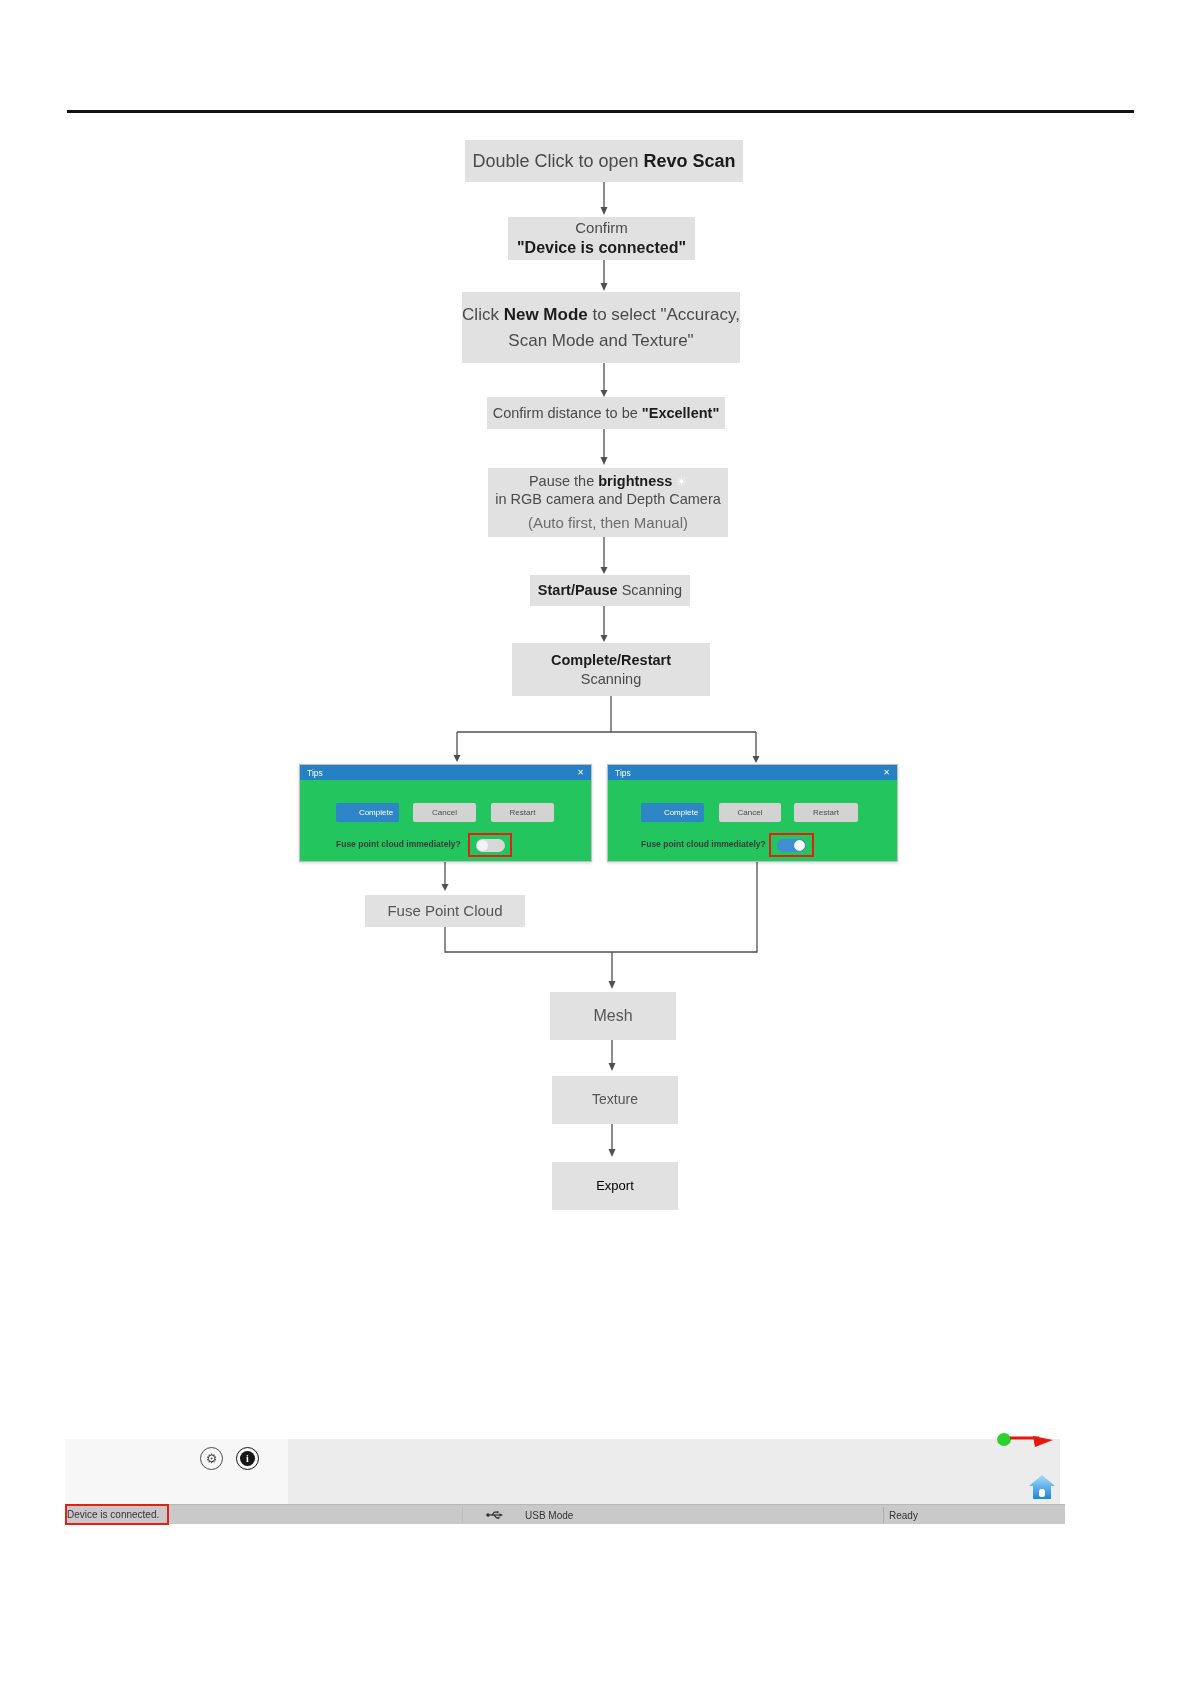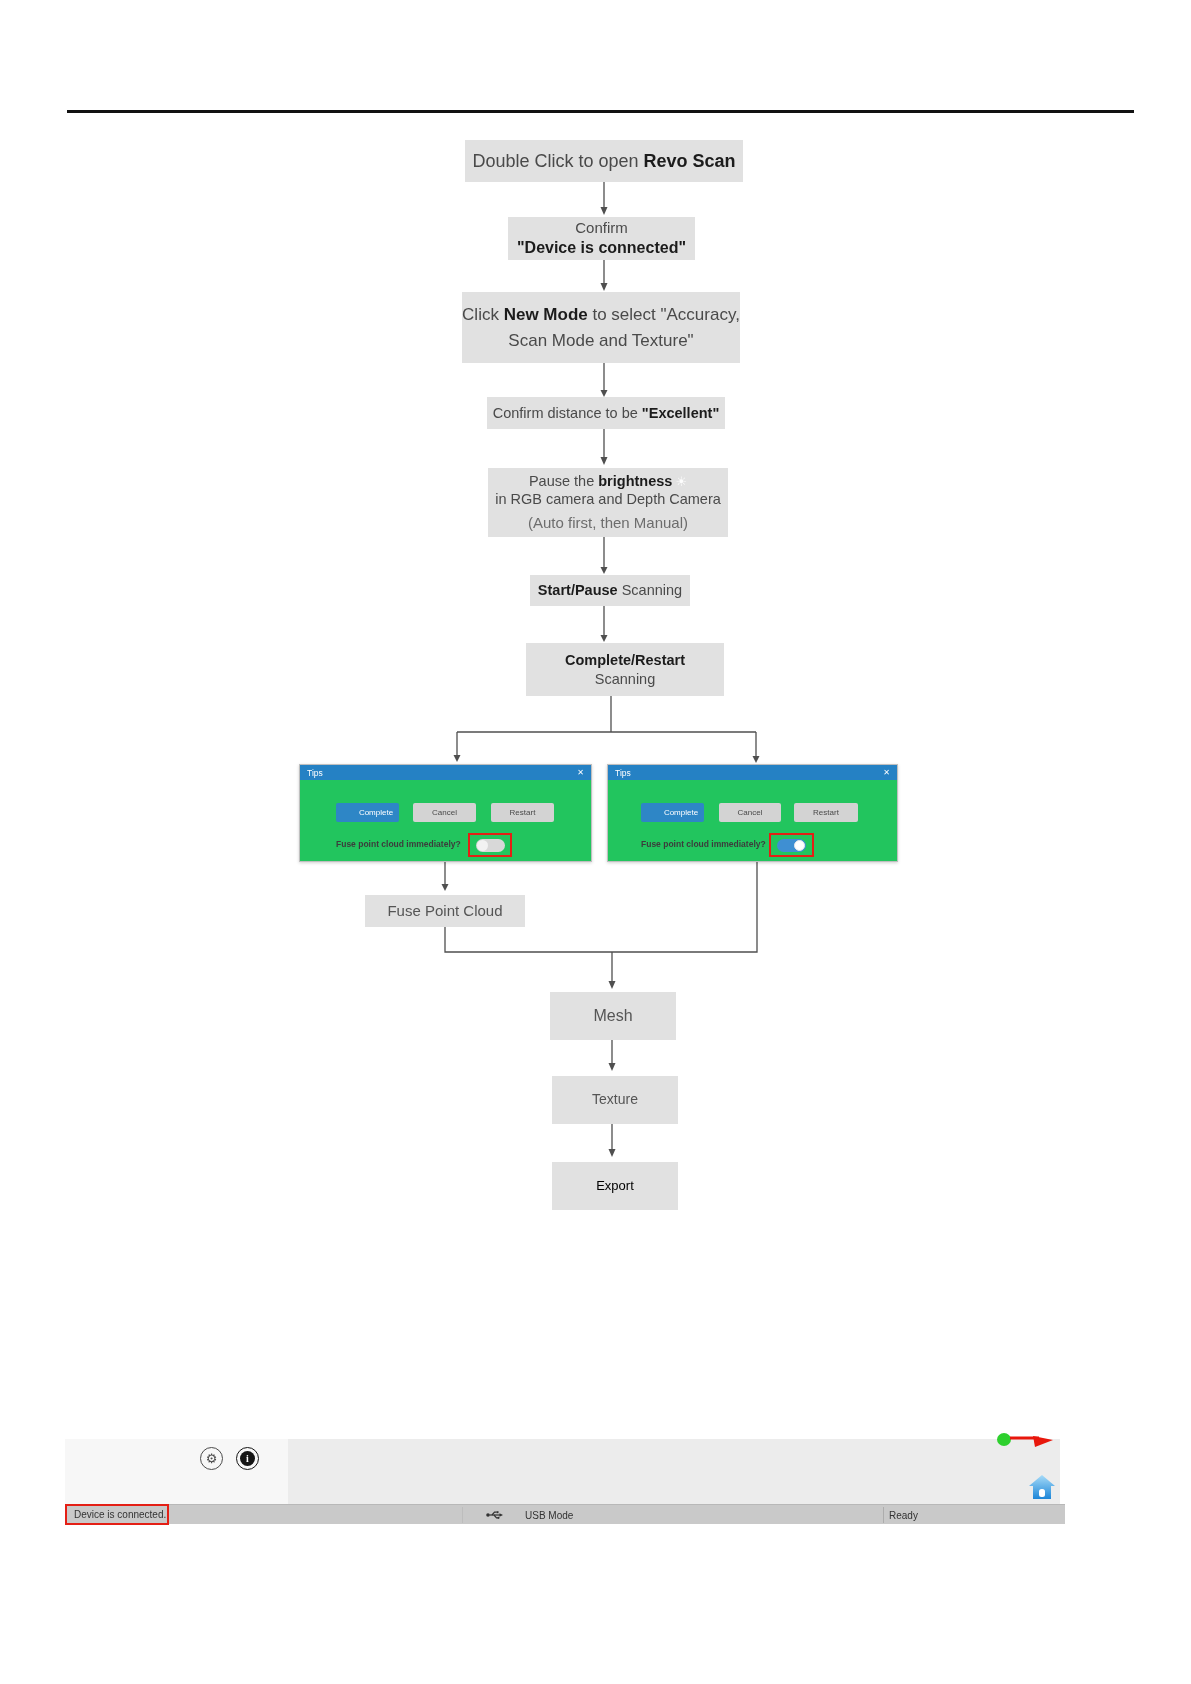--- a/index.html
+++ b/index.html
@@ -19,21 +19,21 @@
   .flow-box b { color:#1c1c1c; font-weight:700; }
   .fb-b1 { left:465px; top:140px; width:278px; height:42px; font-size:18px; }
   .fb-b2 { left:508px; top:217px; width:187px; height:43px; font-size:15px; }
   .fb-b2 .l2 { font-size:16px; }
   .fb-b3 { left:462px; top:292px; width:278px; height:71px; font-size:17px; line-height:1.5; }
   .fb-b4 { left:487px; top:397px; width:238px; height:32px; font-size:14.5px; }
   .fb-b5 { left:488px; top:468px; width:240px; height:69px; font-size:14.5px; }
   .fb-b5 .l3 { font-size:15px; color:#6d6d6d; margin-top:6px;text-align:center; }
   .fb-b5 .sun { color:rgba(255,255,255,.92); font-size:13px; margin-left:3px; }
   .fb-b6 { left:530px; top:575px; width:160px; height:31px; font-size:14.5px; }
-  .fb-b7 { left:512px; top:643px; width:198px; height:53px; font-size:14.5px;margin-left:14px; }
+  .fb-b7 { left:512px; top:643px; width:198px; height:53px; font-size:14.5px; }
   .fb-fuse { left:365px; top:895px; width:160px; height:32px; font-size:15px; color:#555; }
   .fb-mesh { left:550px; top:992px; width:126px; height:48px; font-size:16px; color:#555; }
   .fb-texture { left:552px; top:1076px; width:126px; height:48px; font-size:14px; color:#555; }
   .fb-export { left:552px; top:1162px; width:126px; height:48px; font-size:13px; color:#000000; }
 
   .tips-dialog {
     position:absolute; z-index:2; background:#22c55e; border:1px solid #bfbfbf;
     box-shadow:0 1px 3px rgba(0,0,0,.18);
   }
   .td-left { left:299px; top:764px; width:293px; height:98px; }
@@ -89,21 +89,21 @@
   .green-dot { position:absolute; left:932px; top:-6px; width:14px; height:13px; border-radius:50%; background:#2ed02e; }
   .red-arrow { position:absolute; left:944px; top:-5px; }
   .home-icon { position:absolute; left:963px; top:34px; }
 
   .status-bar {
     position:absolute; left:65px; top:1504px; width:1000px; height:20px; background:#c9c9c9;
     border-top:1px solid #b8b8b8; z-index:2; font-size:10px; color:#333;
   }
   .status-left-box {
     position:absolute; left:0px; top:-1px; width:104px; height:21px; border:2px solid #e41f15;
-    display:flex; align-items:center; padding-left:7px;
+    display:flex; align-items:center; padding-left:0;
   }
   .usb-group { position:absolute; left:421px; top:0; height:20px; display:flex; align-items:center; gap:22px; }
   .ready-divider { position:absolute; left:818px; top:2px; width:1px; height:16px; background:#adadad; }
   .mid-divider { position:absolute; left:397px; top:2px; width:1px; height:16px; background:#bdbdbd; }
   .ready-label { position:absolute; left:824px; top:0; height:20px; display:flex; align-items:center; }
 </style>
 </head>
 <body>
 
 <div class="page">

